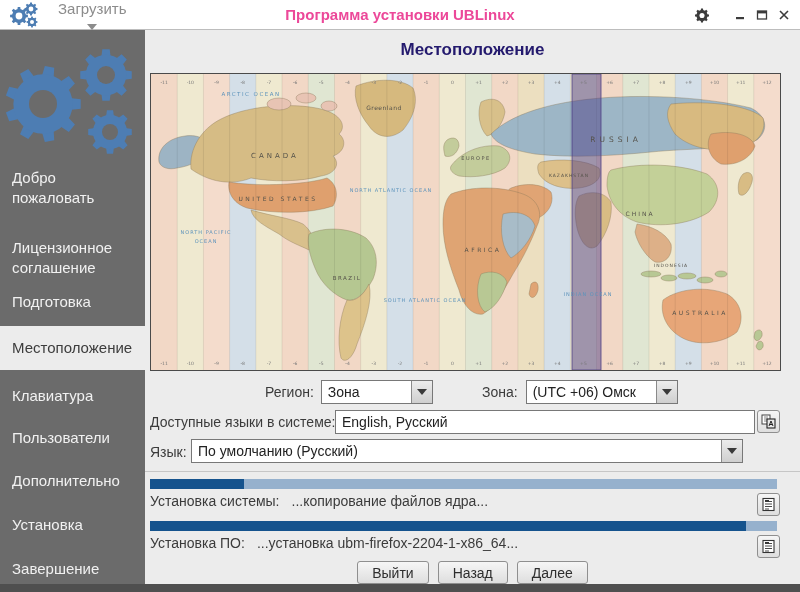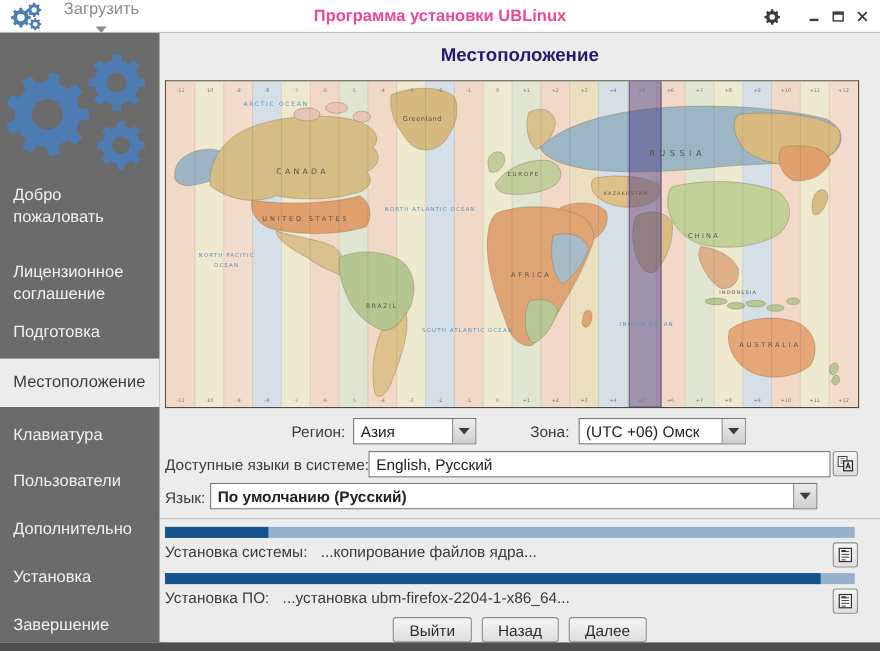--- a/index.html
+++ b/index.html
@@ -61,21 +61,21 @@
   .langs-row{position:absolute;left:5px;top:379px;width:645px;height:26px;display:flex;align-items:center;}
   .langs-input{
     position:absolute;left:185px;width:420px;height:24px;border:1px solid #787878;background:#fff;
     font-family:inherit;font-size:14px;color:#222;padding:0 6px;
   }
   .sq-btn{
     position:absolute;width:23px;height:23px;border:1px solid #8f8f8f;border-radius:3px;
     background:linear-gradient(#f6f6f6,#dedede);display:flex;align-items:center;justify-content:center;cursor:default;padding:0;
   }
   .lang-row{position:absolute;left:5px;top:409px;width:645px;height:26px;display:flex;align-items:center;}
-  .combo-language{position:absolute;left:46px;width:552px;font-weight:bold;}
+  .combo-language{position:absolute;left:46px;width:552px;}
   .separator{position:absolute;left:0;top:441px;width:655px;height:1px;background:#c6c6c6;}
   .pbar{position:absolute;left:5px;width:627px;height:10px;background:#96b1cd;}
   .pbar .pfill{height:100%;background:#15538d;}
   .pbar-system{top:449px;}
   .pbar-software{top:491px;}
   .status-row{position:absolute;left:5px;width:600px;height:24px;display:flex;align-items:flex-start;gap:12px;font-size:14px;color:#3b3b3b;}
   .status-row-system{top:463px;}
   .status-row-software{top:505px;}
   .log-btn-system{left:612px;top:463px;}
   .log-btn-software{left:612px;top:505px;}
@@ -346,21 +346,21 @@
             <text x="332" y="178" font-size="6" fill="#55524a" text-anchor="middle" letter-spacing="2.5" font-family="&quot;DejaVu Sans&quot;,sans-serif">AFRICA</text>
             <text x="325" y="86" font-size="5" fill="#55524a" text-anchor="middle" letter-spacing="1.5" font-family="&quot;DejaVu Sans&quot;,sans-serif">EUROPE</text>
           </g>
       </svg>
     </div>
 
     <div class="region-row">
       <div class="region-group">
         <span class="field-label">Регион:</span>
         <div class="combo combo-region">
-          <span class="combo-text">Азия</span>
+          <span class="combo-text">Зона</span>
           <span class="combo-arrow"></span>
         </div>
       </div>
       <div class="zone-group">
         <span class="field-label">Зона:</span>
         <div class="combo combo-zone">
           <span class="combo-text">(UTC +06) Омск</span>
           <span class="combo-arrow"></span>
         </div>
       </div>

